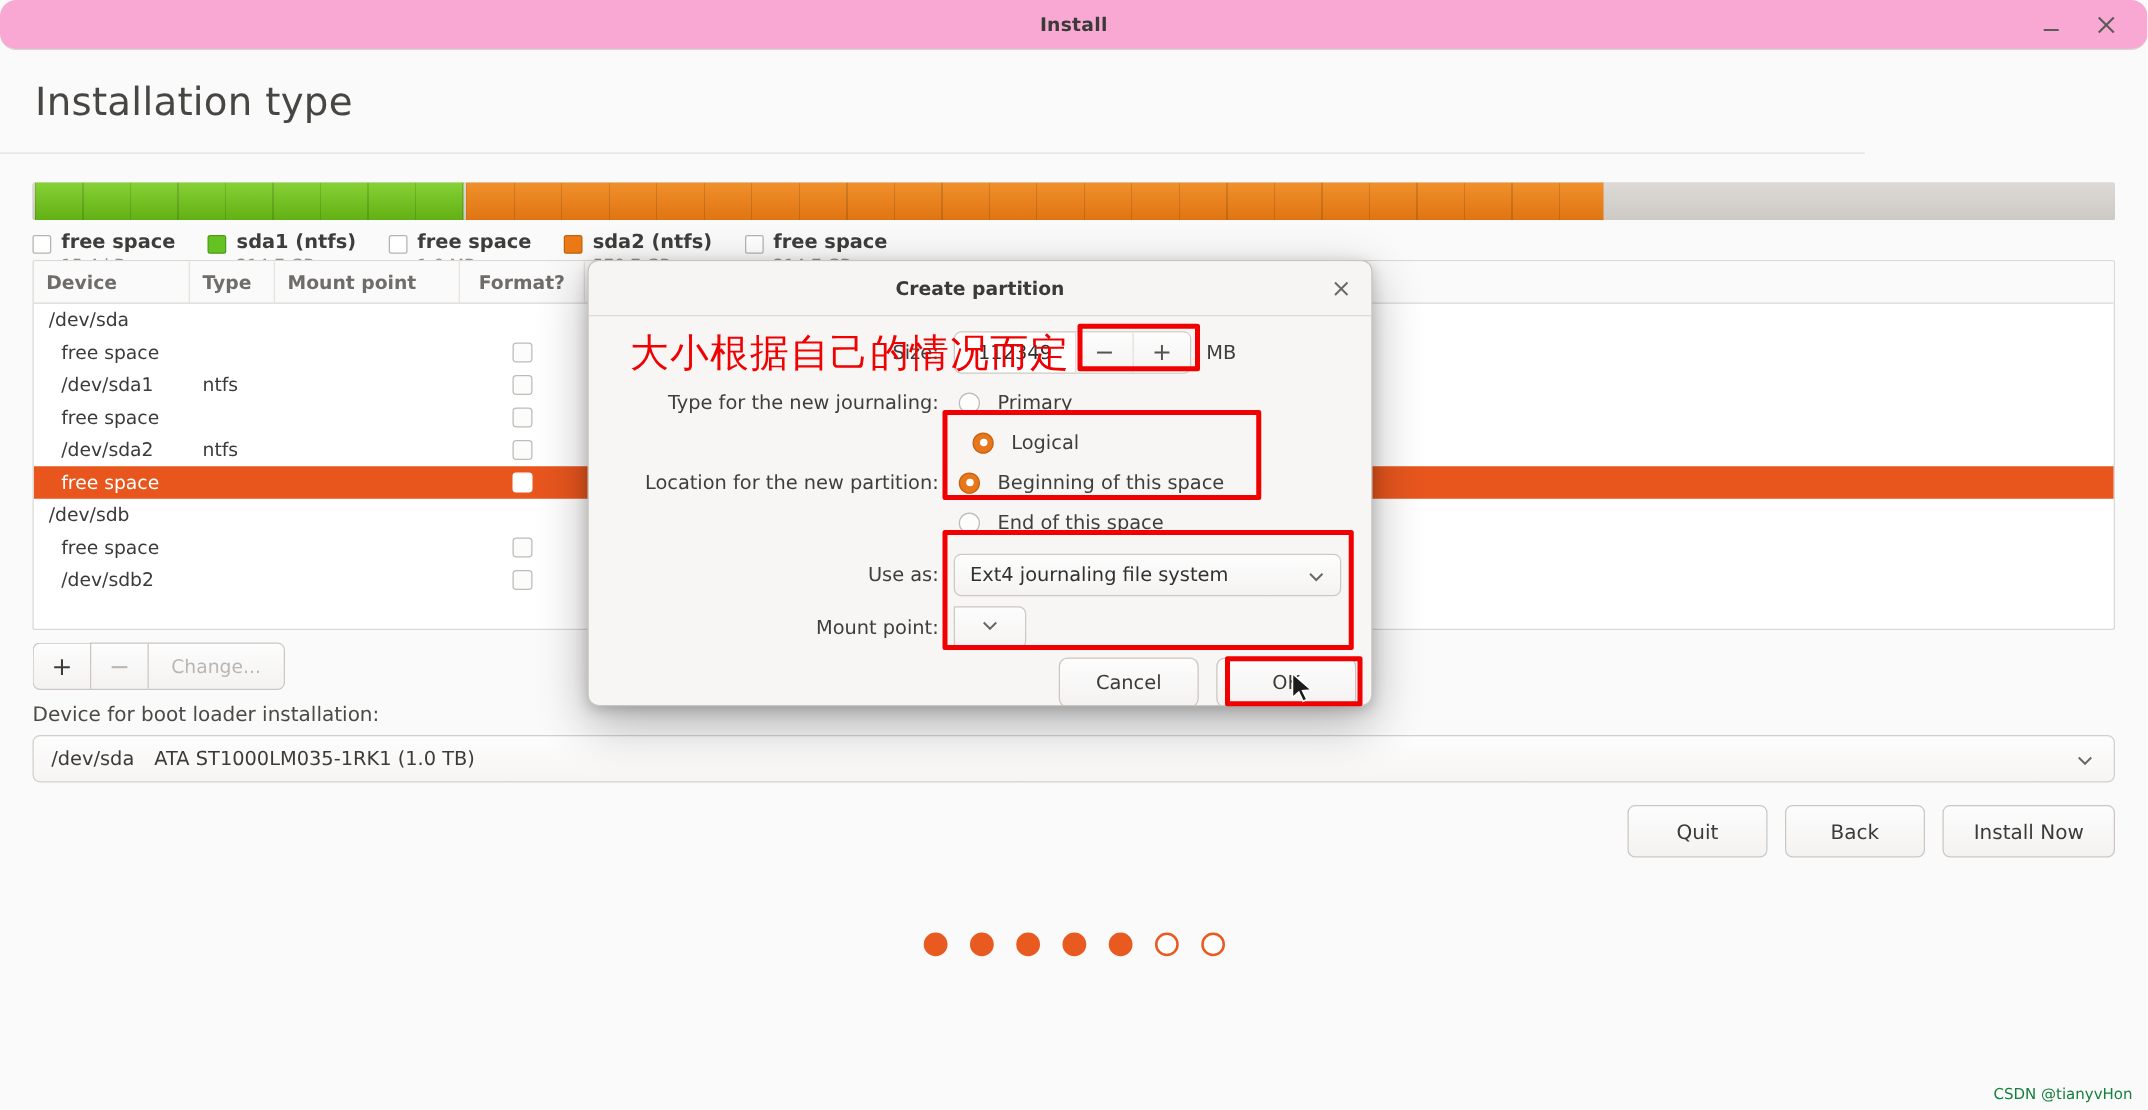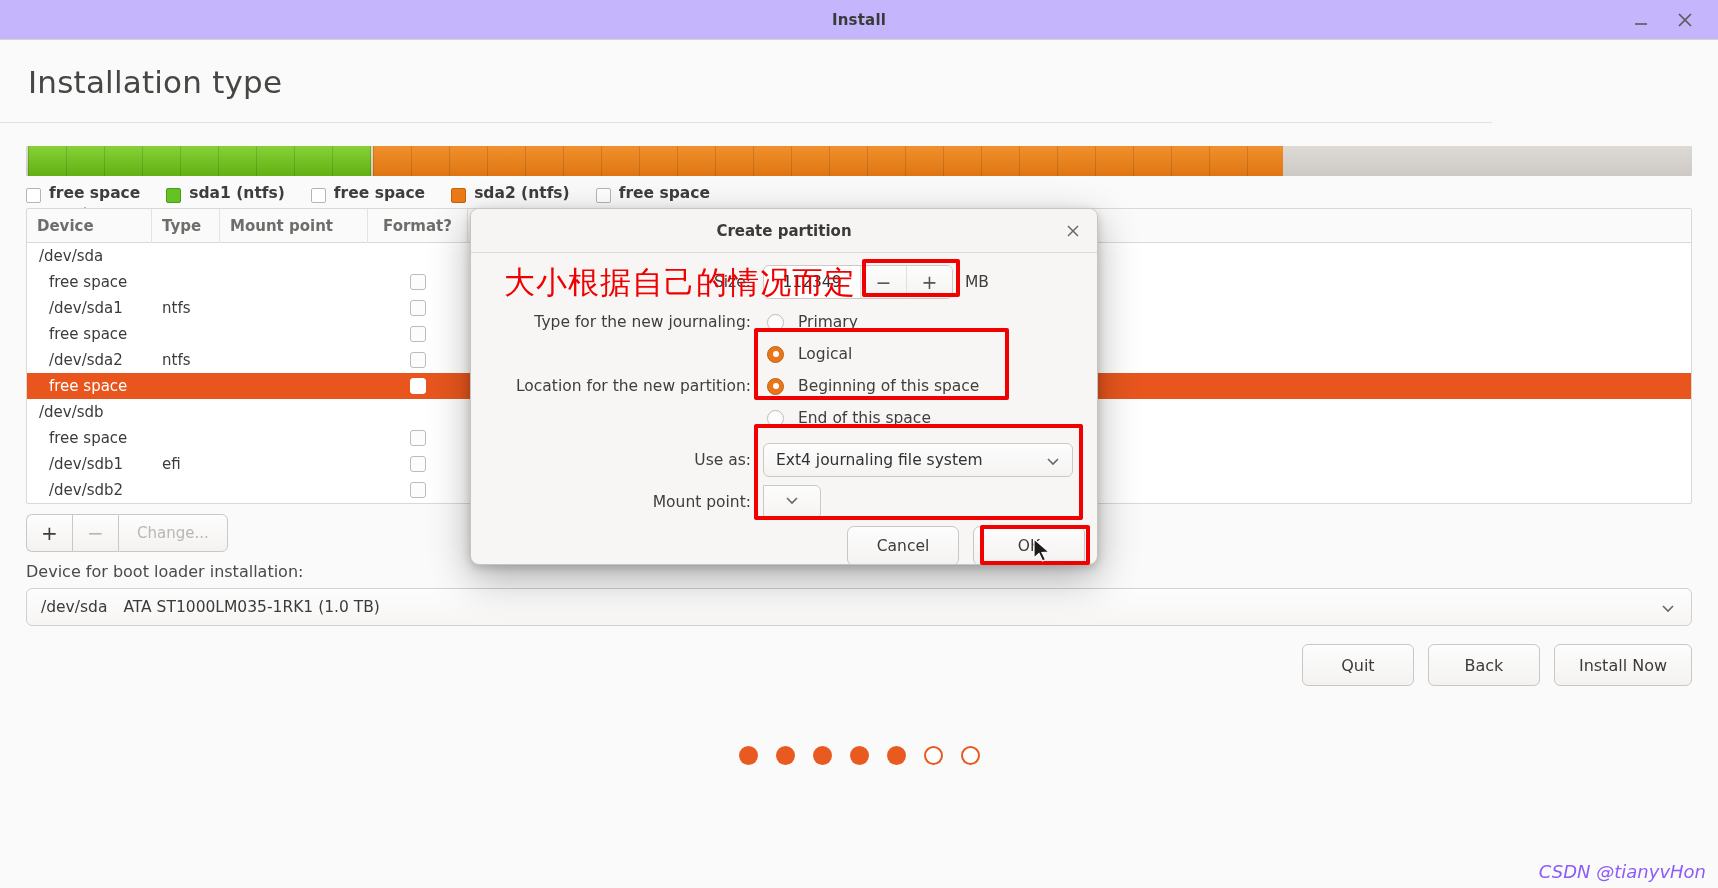--- a/index.html
+++ b/index.html
@@ -12,23 +12,23 @@
   }
   .app {
     position: relative;
     width: 1718px; height: 888px;
     background: #fafafa;
   }
 
   
   .titlebar {
     position: absolute; left: 0; top: 0; width: 1718px; height: 40px;
-    background: #c4b5fd;
+    background: #f9a8d4;
     border-bottom: 1px solid #d8d4d0;
-    display: flex; align-items: center; justify-content: center;
+    display: flex; align-items: center; justify-content: center; border-radius: 13px;
   }
   .titlebar .title {
     font-size: 15px; font-weight: bold; color: #3a3a38;
     letter-spacing: .2px;
   }
   .win-btns {
     position: absolute; right: 10px; top: 0; height: 40px;
     display: flex; align-items: center; gap: 22px;
     padding-right: 12px;
   }
@@ -167,21 +167,21 @@
     position: absolute; left: 0; top: 622px; width: 1718px;
     display: flex; align-items: center; justify-content: center; gap: 18px;
   }
   .dot { width: 19px; height: 19px; border-radius: 50%; }
   .dot.filled { background: #e85a20; }
   .dot.empty { background: #ffffff; border: 2px solid #e85a20; }
 
   
   .watermark {
     position: absolute; right: 12px; bottom: 6px;
-    font-size: 18px; color: #8b5cf6; font-style: italic;
+    font-size: 12px; color: #15803d;
   }
 
   
   .dialog {
     position: absolute; left: 470px; top: 208px; width: 628px; height: 357px;
     background: #f7f6f5;
     border: 1px solid #c9c4bf;
     border-radius: 9px;
     box-shadow: 0 14px 40px rgba(0,0,0,.30), 0 3px 10px rgba(0,0,0,.18);
     overflow: hidden;
@@ -434,31 +434,20 @@
             <div class="td c-type"></div>
             <div class="td c-mount"></div>
             <div class="td c-format">
               <span class="chk"></span>
             </div>
             <div class="td c-size">1 MB</div>
             <div class="td c-used"></div>
             <div class="td c-system"></div>
           </div>
           <div class="trow child">
-            <div class="td c-device">/dev/sdb1</div>
-            <div class="td c-type">efi</div>
-            <div class="td c-mount"></div>
-            <div class="td c-format">
-              <span class="chk"></span>
-            </div>
-            <div class="td c-size">314</div>
-            <div class="td c-used"></div>
-            <div class="td c-system"></div>
-          </div>
-          <div class="trow child">
             <div class="td c-device">/dev/sdb2</div>
             <div class="td c-type"></div>
             <div class="td c-mount"></div>
             <div class="td c-format">
               <span class="chk"></span>
             </div>
             <div class="td c-size">134</div>
             <div class="td c-used"></div>
             <div class="td c-system"></div>
           </div>
@@ -529,21 +518,21 @@
       <div class="frow" style="height:30px;margin-top:8px;">
         <div class="flabel">Type for the new journaling:</div>
         <div class="fctl">
           <div class="radio">
             <span class="rdot"></span>
             <span class="rlabel">Primary</span>
           </div>
         </div>
       </div>
 
-      <div class="frow" style="height:30px;margin-top:2px;">
+      <div class="frow" style="height:30px;margin-top:2px;padding-left:11px;">
         <div class="flabel"></div>
         <div class="fctl">
           <div class="radio">
             <span class="rdot on"></span>
             <span class="rlabel">Logical</span>
           </div>
         </div>
       </div>
 
       <div class="frow" style="height:30px;margin-top:2px;">

